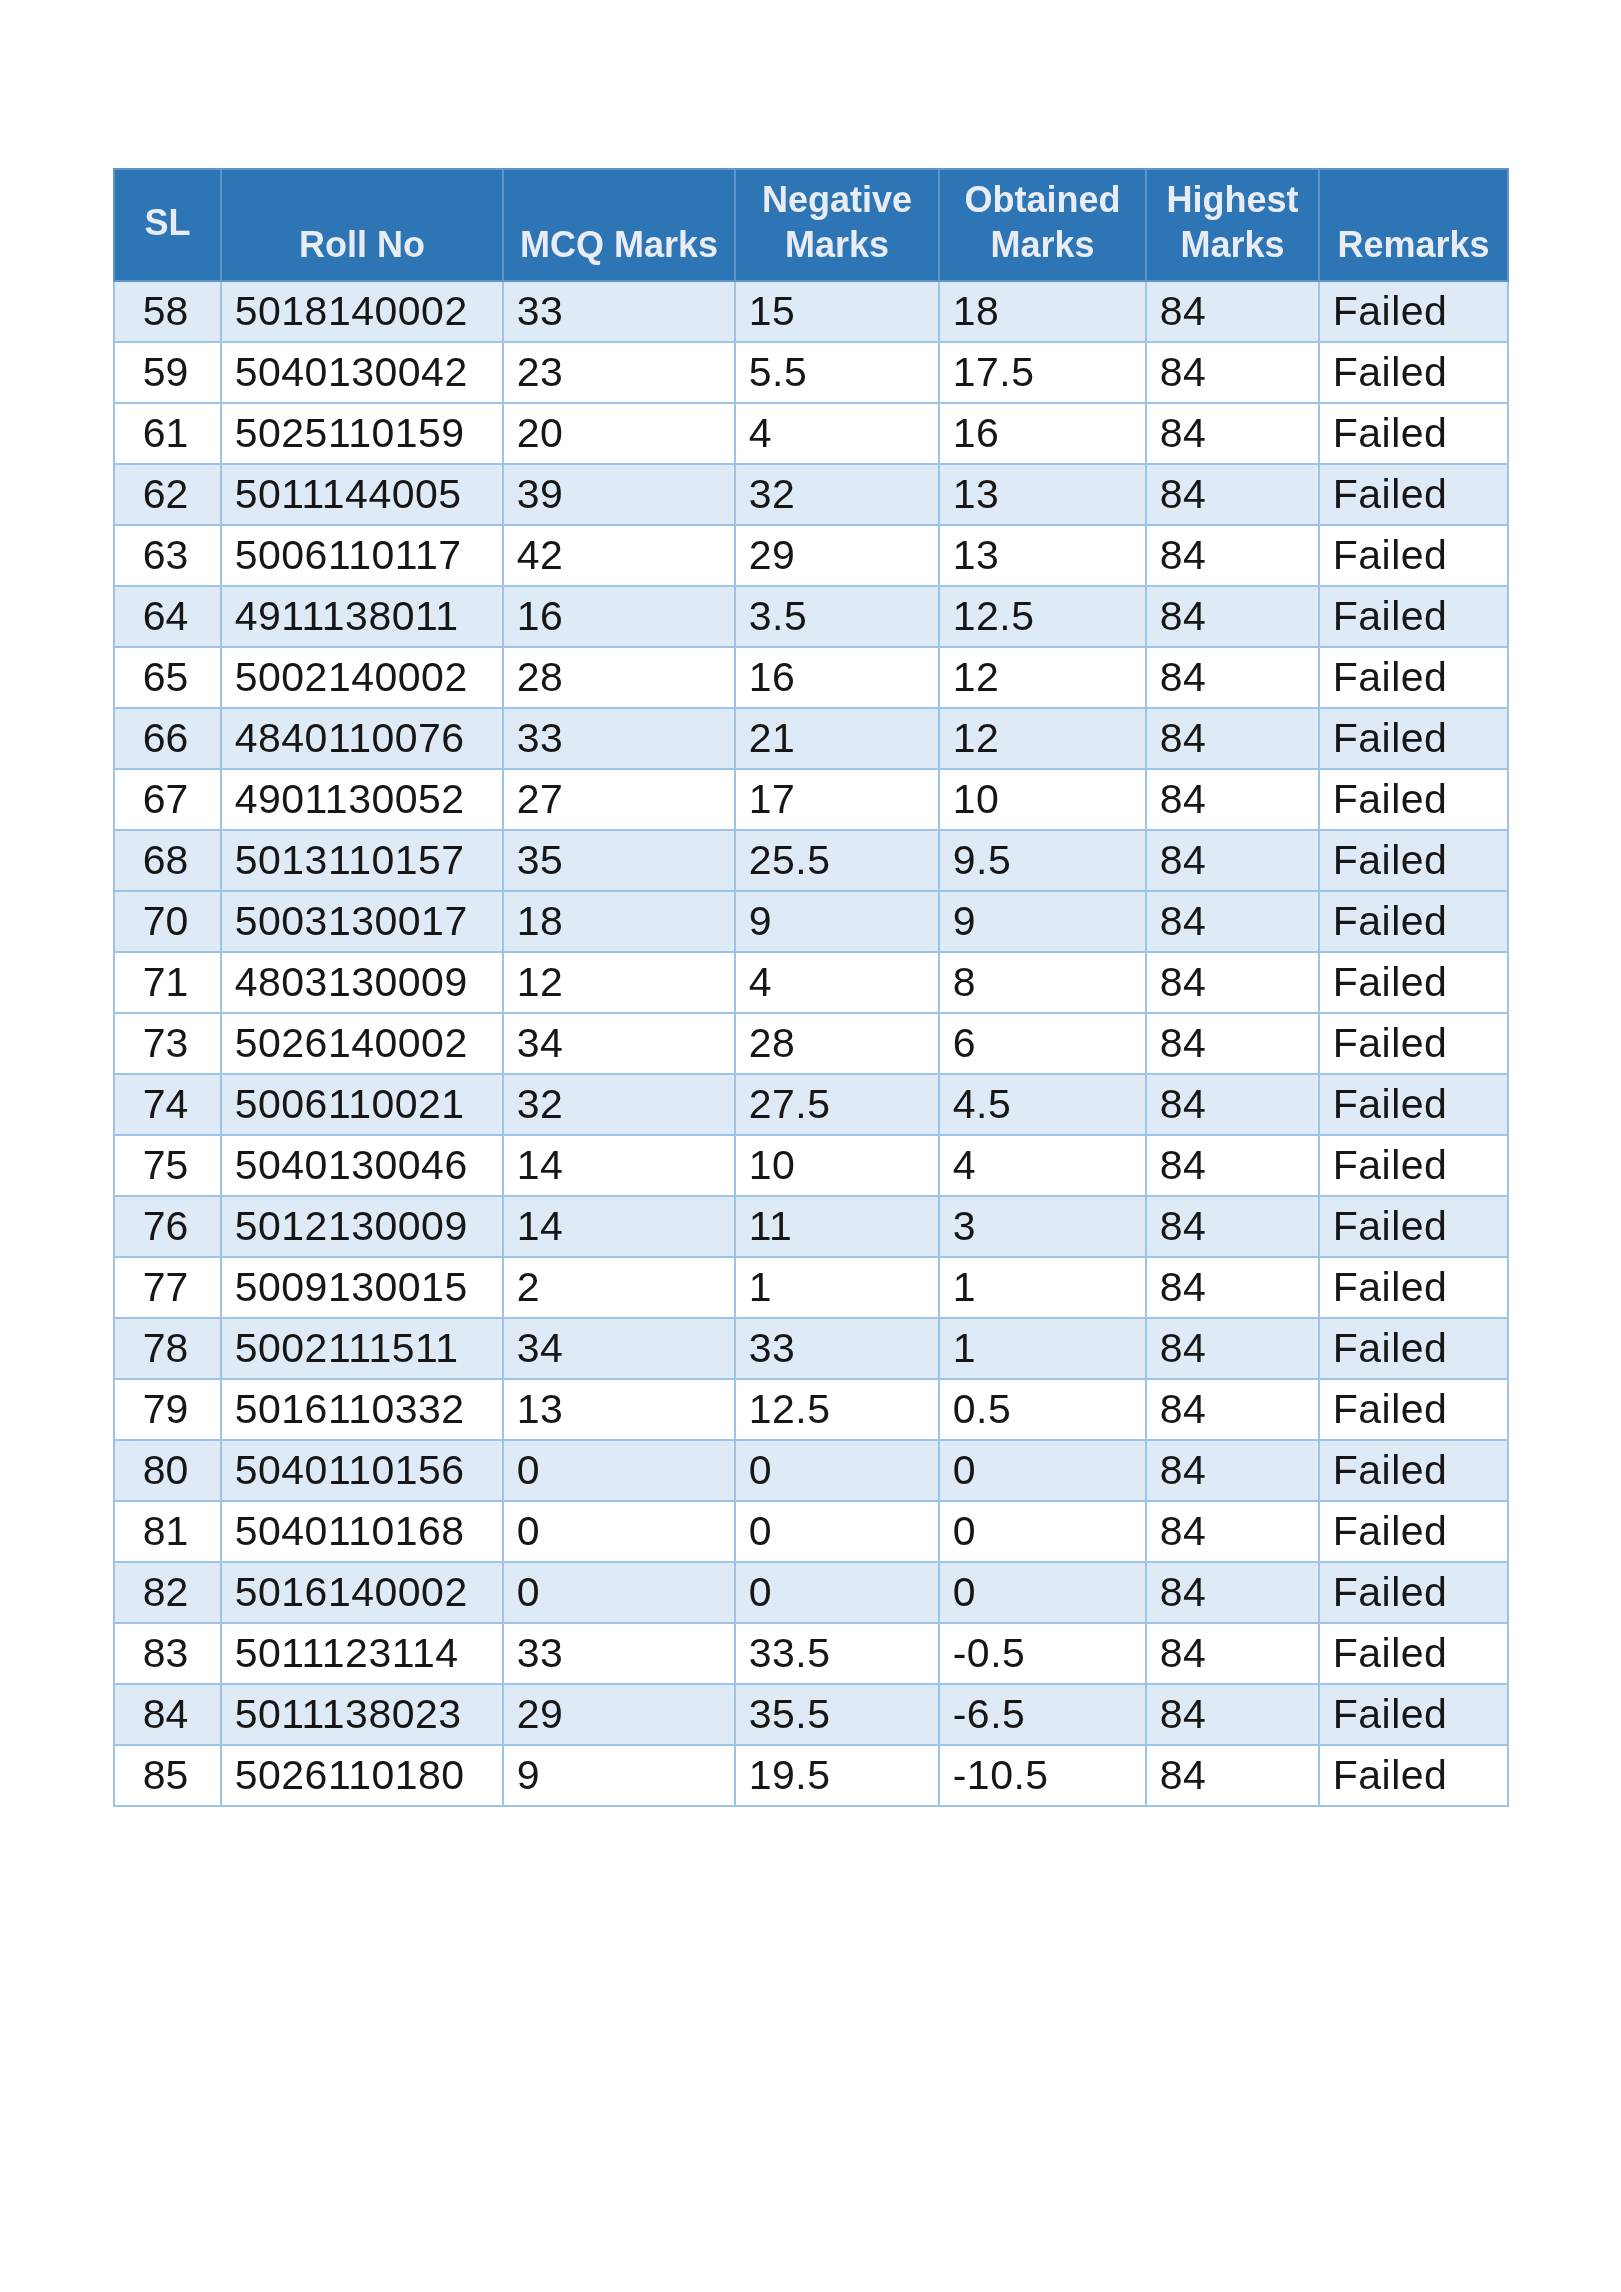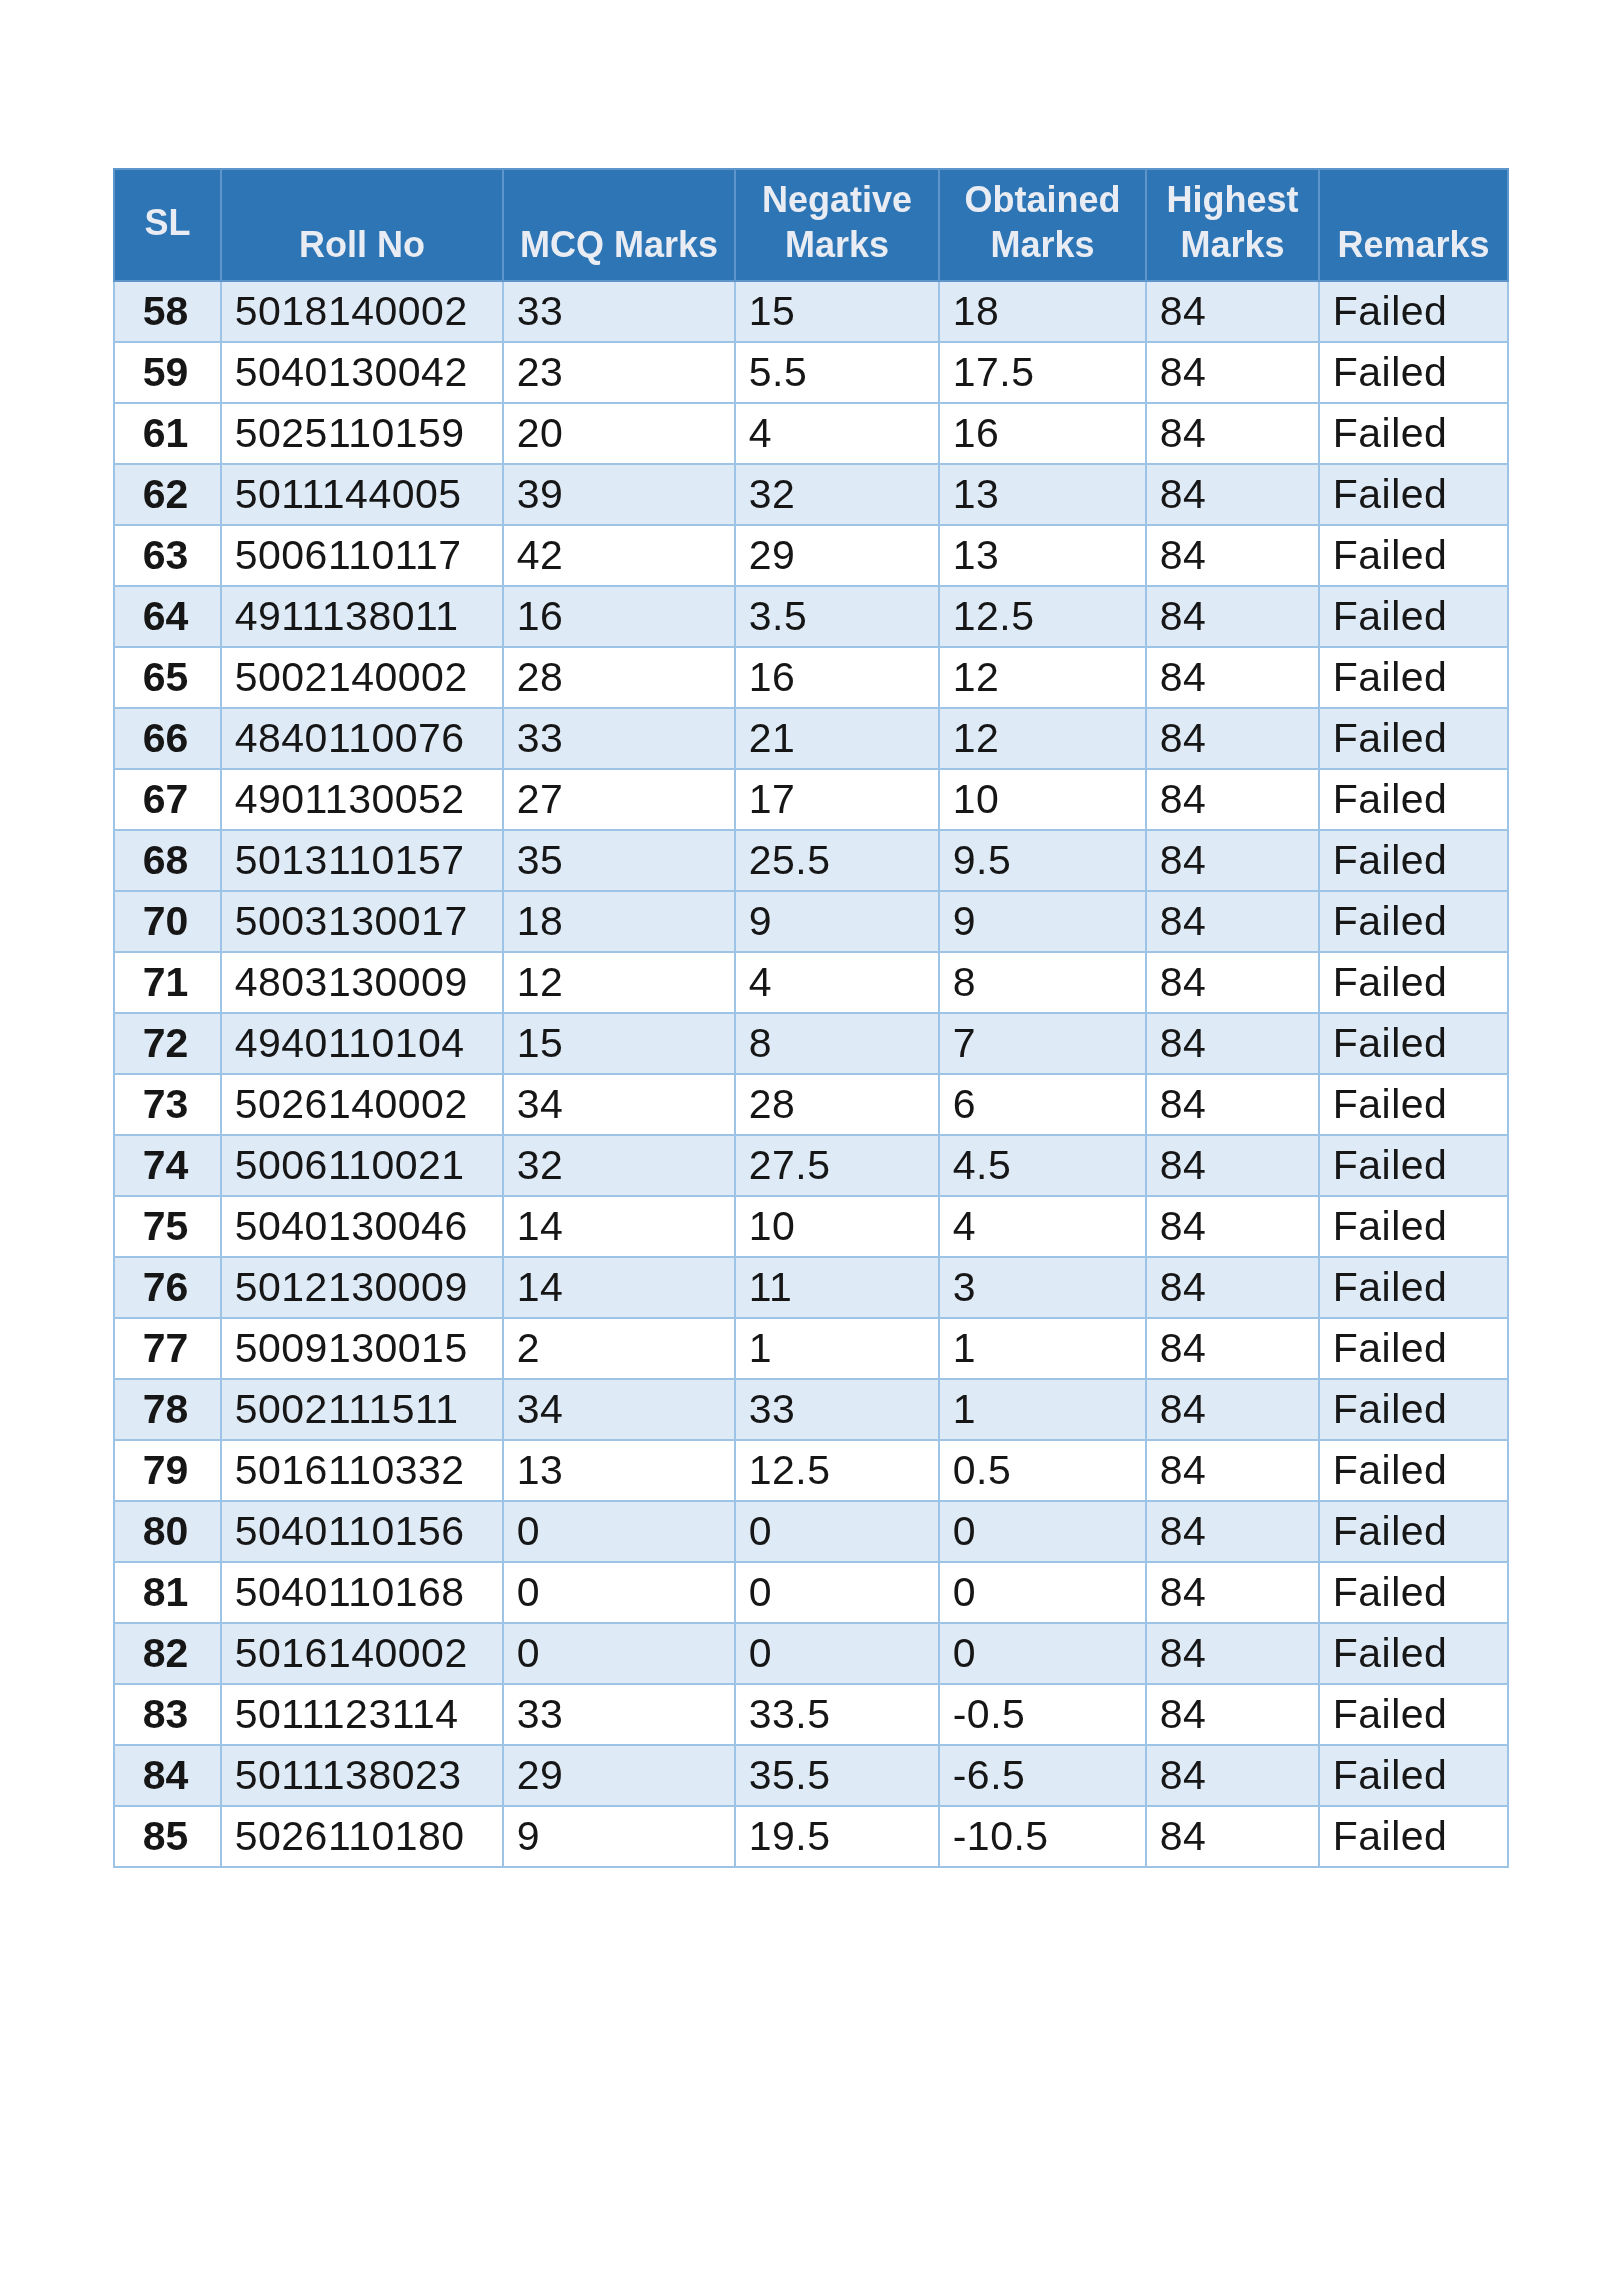--- a/index.html
+++ b/index.html
@@ -35,21 +35,21 @@
   tbody tr { height:61px; }
   td {
     border:2px solid #9DC3E6;
     background:#ffffff; color:#161616;
     font-size:41px; letter-spacing:0.5px;
     vertical-align:middle; text-align:left;
     padding:0 3.9px 0 12.7px;
     white-space:nowrap; overflow:hidden;
   }
   tr.band td { background:#DEEAF6; }
-  td.col-sl { text-align:center; font-weight:bold; padding-left:0; letter-spacing:0; }
+  td.col-sl { text-align:center; font-weight:normal; padding-left:0; letter-spacing:0; }
 </style>
 </head>
 <body>
 
 <div class="page">
   <table class="marks-table">
     <colgroup>
       <col class="c-sl">
         <col class="c-roll-no">
         <col class="c-mcq-marks">
@@ -171,29 +171,20 @@
         </tr>
         <tr class="plain">
           <td class="col-sl">71</td>
           <td class="col-roll-no">4803130009</td>
           <td class="col-mcq-marks">12</td>
           <td class="col-negative-marks">4</td>
           <td class="col-obtained-marks">8</td>
           <td class="col-highest-marks">84</td>
           <td class="col-remarks">Failed</td>
         </tr>
-        <tr class="band">
-          <td class="col-sl">72</td>
-          <td class="col-roll-no">4940110104</td>
-          <td class="col-mcq-marks">15</td>
-          <td class="col-negative-marks">8</td>
-          <td class="col-obtained-marks">7</td>
-          <td class="col-highest-marks">84</td>
-          <td class="col-remarks">Failed</td>
-        </tr>
         <tr class="plain">
           <td class="col-sl">73</td>
           <td class="col-roll-no">5026140002</td>
           <td class="col-mcq-marks">34</td>
           <td class="col-negative-marks">28</td>
           <td class="col-obtained-marks">6</td>
           <td class="col-highest-marks">84</td>
           <td class="col-remarks">Failed</td>
         </tr>
         <tr class="band">

